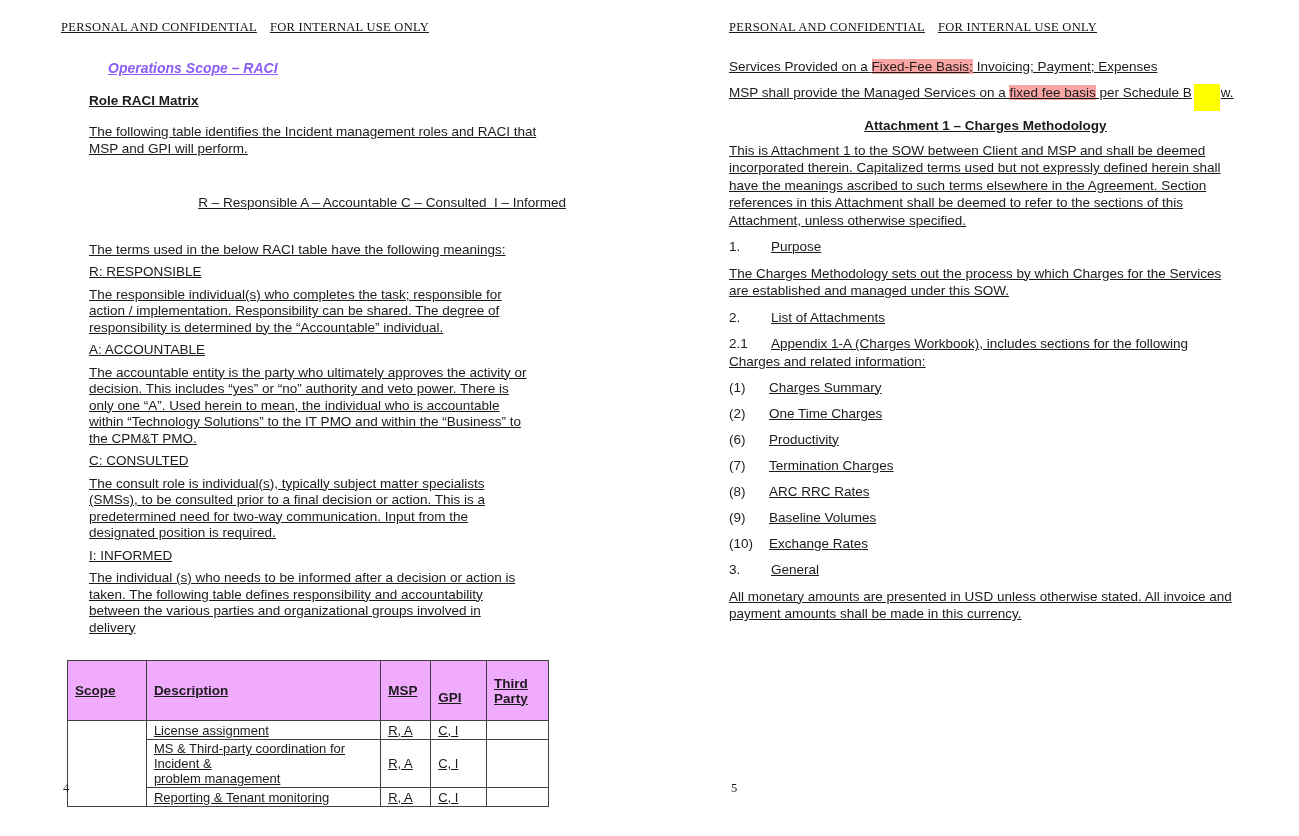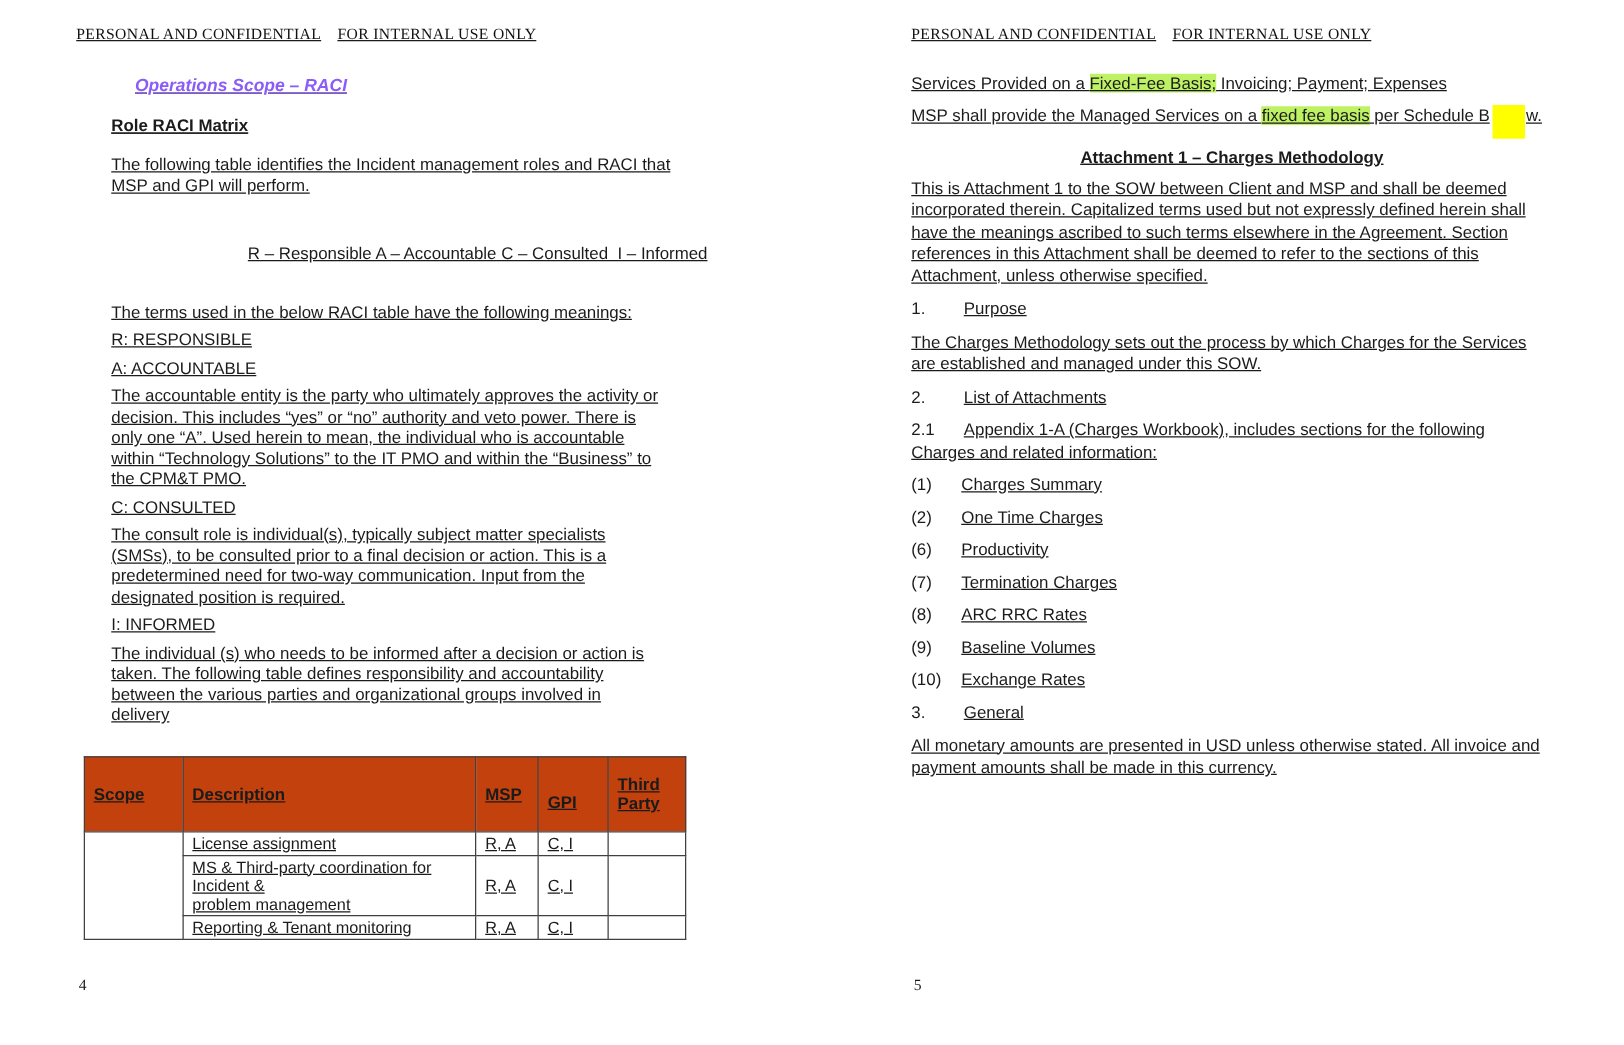--- a/index.html
+++ b/index.html
@@ -51,21 +51,21 @@
     width: 482px;
     font-size: 13px;
   }
   .raci-table th, .raci-table td {
     border: 1.5px solid #404040;
     padding: 1px 7px;
     text-align: left;
     vertical-align: middle;
   }
   .raci-table thead th {
-    background: #c2410c;
+    background: #f0abfc;
     height: 60px;
     font-weight: bold;
     font-size: 13.5px;
   }
   .raci-table th.th-gpi { vertical-align: middle; padding-top: 14px; }
   .raci-table td { height: 19px; }
   .raci-table td.desc-cell { white-space: pre-line; }
   .col-scope { width: 79px; } .col-desc { width: 235px; }
   .col-msp { width: 50px; } .col-gpi { width: 56px; } .col-third { width: 62px; }
 
@@ -73,21 +73,21 @@
     position: absolute; top: 781px; left: 2px;
     font-family: "Liberation Serif", serif;
     font-size: 12.5px;
   }
 
   
   .r-text { font-size: 13.5px; line-height: 17.5px; }
   .r-line1 { margin-top: 23px; }
   .r-line2 { margin-top: 8px; }
   .r-para  { margin-top: 9px; width: 513px; }
-  .hl { background: #bef264; }
+  .hl { background: #fca5a5; }
   .redact-box {
     display: inline-block;
     width: 26px; height: 27px;
     background: #ffff00;
     vertical-align: -14px;
     margin: 0 1px 0 2px;
   }
   .attach-title {
     margin-top: 7px;
     text-align: center;
@@ -112,20 +112,21 @@
 
   <div class="doc-subtitle">Role RACI Matrix</div>
 
   <div class="body-text intro">The following table identifies the Incident management roles and RACI that MSP and GPI will perform.</div>
 
   <div class="body-text legend">R – Responsible A – Accountable C – Consulted  I – Informed</div>
 
   <div class="body-text terms">The terms used in the below RACI table have the following meanings:</div>
 
   <div class="def-term">R: RESPONSIBLE</div>
+  <div class="body-text def-text">The responsible individual(s) who completes the task; responsible for action / implementation. Responsibility can be shared. The degree of responsibility is determined by the “Accountable” individual.</div>
 
   <div class="def-term">A: ACCOUNTABLE</div>
   <div class="body-text def-text">The accountable entity is the party who ultimately approves the activity or decision. This includes “yes” or “no” authority and veto power. There is only one “A”. Used herein to mean, the individual who is accountable within “Technology Solutions” to the IT PMO and within the “Business” to the CPM&amp;T PMO.</div>
 
   <div class="def-term">C: CONSULTED</div>
   <div class="body-text def-text">The consult role is individual(s), typically subject matter specialists (SMSs), to be consulted prior to a final decision or action. This is a predetermined need for two-way communication. Input from the designated position is required.</div>
 
   <div class="def-term">I: INFORMED</div>
   <div class="body-text def-text">The individual (s) who needs to be informed after a decision or action is taken. The following table defines responsibility and accountability between the various parties and organizational groups involved in delivery</div>
 

